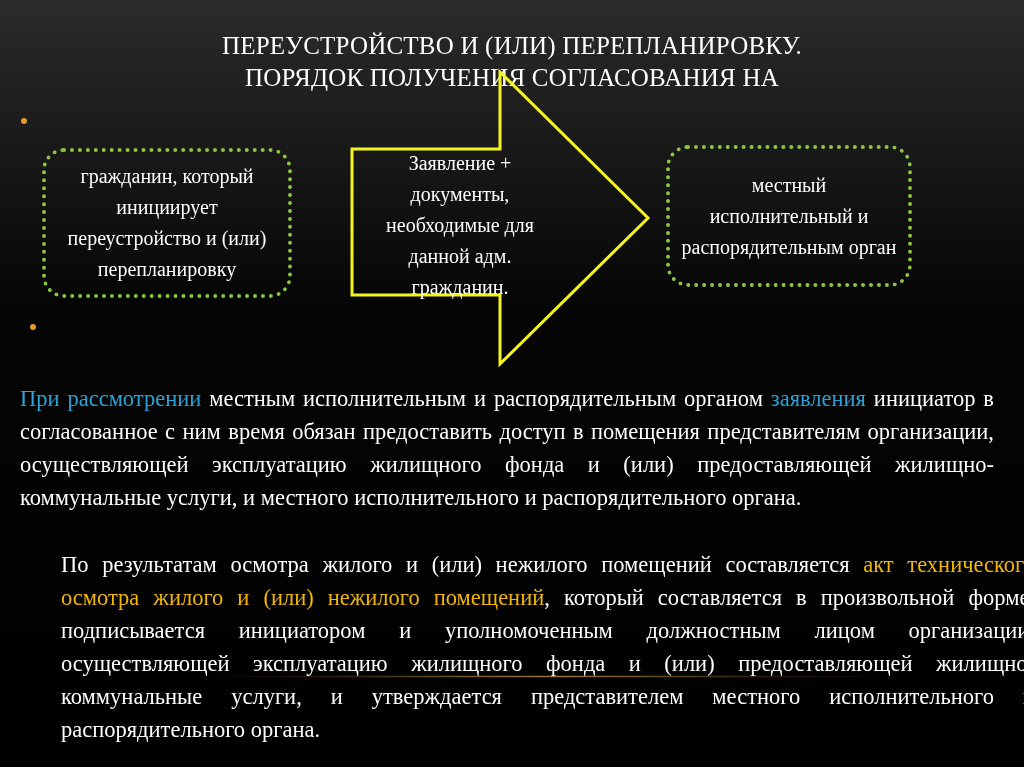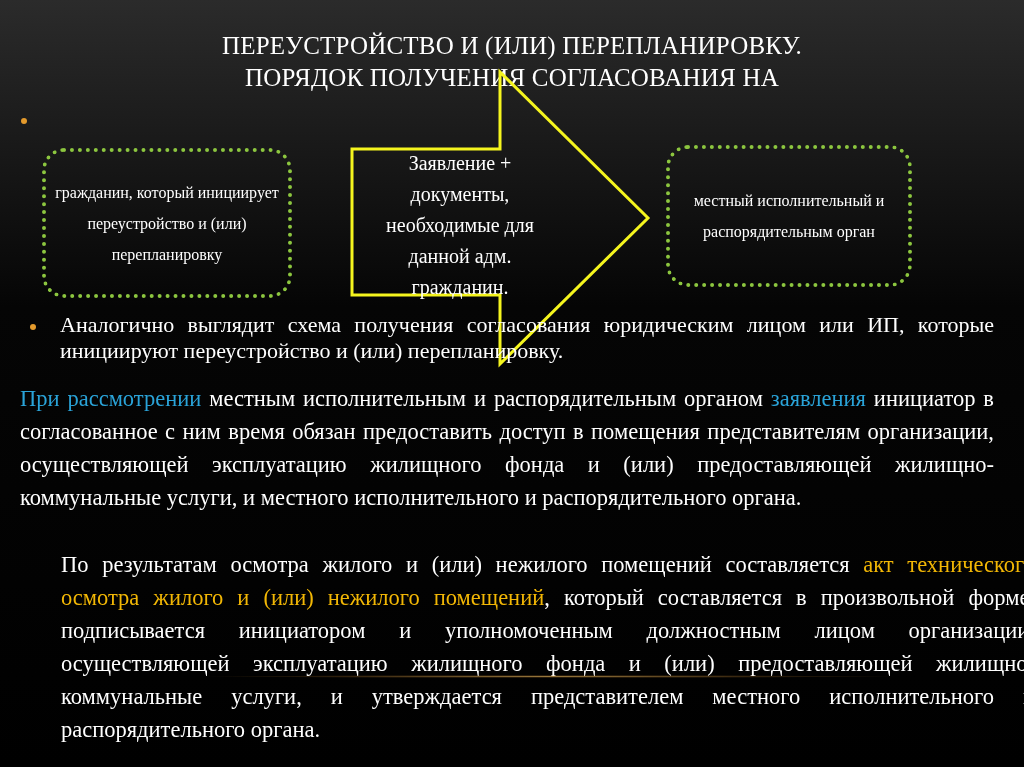--- a/index.html
+++ b/index.html
@@ -5,21 +5,21 @@
   html,body{margin:0;padding:0;}
   body{width:1024px;height:767px;overflow:hidden;position:relative;
     background:linear-gradient(to bottom,#2b2b2b 0%,#1a1a1a 18%,#050505 40%,#000 100%);
     font-family:"Liberation Serif",serif;color:#fff;}
   .slide{position:absolute;left:0;top:0;width:1024px;height:767px;}
   .title{position:absolute;left:150px;top:30px;width:724px;text-align:center;
     font-size:25px;line-height:32px;letter-spacing:0.2px;color:#fff;}
   .bullet-dot{position:absolute;width:6px;height:6px;border-radius:50%;background:#e49a2c;}
   .box{position:absolute;border:4px dotted #8cc63f;border-radius:22px;box-sizing:border-box;
     display:flex;align-items:center;justify-content:center;text-align:center;
-    font-size:16px;line-height:31px;color:#fff;}
+    font-size:20px;line-height:31px;color:#fff;}
   .arrow{position:absolute;left:348px;top:68px;}
   .arrow-text{position:absolute;left:360px;top:148px;width:200px;text-align:center;
     font-size:20px;line-height:31px;color:#fff;}
   .para{position:absolute;left:60px;width:934px;font-size:22.5px;line-height:33px;
     text-align:justify;color:#fff;font-family:"Liberation Serif",serif;}
   .para.indent0{left:20px;width:974px;}
   .hl-blue{color:#2aa3d8;}
   .hl-gold{color:#f2b705;}
   .glow{position:absolute;left:200px;top:675px;width:700px;height:3px;
     background:radial-gradient(ellipse at center,rgba(255,200,100,0.6) 0%,rgba(255,170,60,0.2) 40%,rgba(0,0,0,0) 70%);}
@@ -44,21 +44,20 @@
     <polygon points="2,20 2,2" fill="none"></polygon>
     <polygon points="152,4 152,81 4,81 4,227 152,227 152,296 300,150" fill="none" stroke="#f5f51e" stroke-width="3" stroke-linejoin="miter"></polygon>
   </svg>
   <div class="arrow-text">Заявление + документы, необходимые для данной адм. гражданин.</div>
 
   <div class="box" style="left:666px;top:145px;width:246px;height:142px;padding:0 10px;">
     <span>местный исполнительный и распорядительным орган</span>
   </div>
 
   <div class="bullet-dot" style="left:30px;top:324px;"></div>
-  <div class="para" style="top:312px;font-size:22px;line-height:26px;">Аналогично выглядит схема получения согласования юридическим лицом или ИП, которые инициируют переустройство и (или) перепланировку.</div>
 
   <div class="para indent0" style="top:382px;">
     <span class="hl-blue">При рассмотрении</span><span> местным исполнительным и распорядительным органом </span><span class="hl-blue">заявления</span><span> инициатор в согласованное с ним время обязан предоставить доступ в помещения представителям организации, осуществляющей эксплуатацию жилищного фонда и (или) предоставляющей жилищно-коммунальные услуги, и местного исполнительного и распорядительного органа.</span>
   </div>
 
   <div class="para indent0" style="top:548px;margin-left:41px;">
     <span>По результатам осмотра жилого и (или) нежилого помещений составляется </span><span class="hl-gold">акт технического осмотра жилого и (или) нежилого помещений</span><span>, который составляется в произвольной форме, подписывается инициатором и уполномоченным должностным лицом организации, осуществляющей эксплуатацию жилищного фонда и (или) предоставляющей жилищно-коммунальные услуги, и утверждается представителем местного исполнительного и распорядительного органа.</span>
   </div>
 
   <div class="glow"></div>

